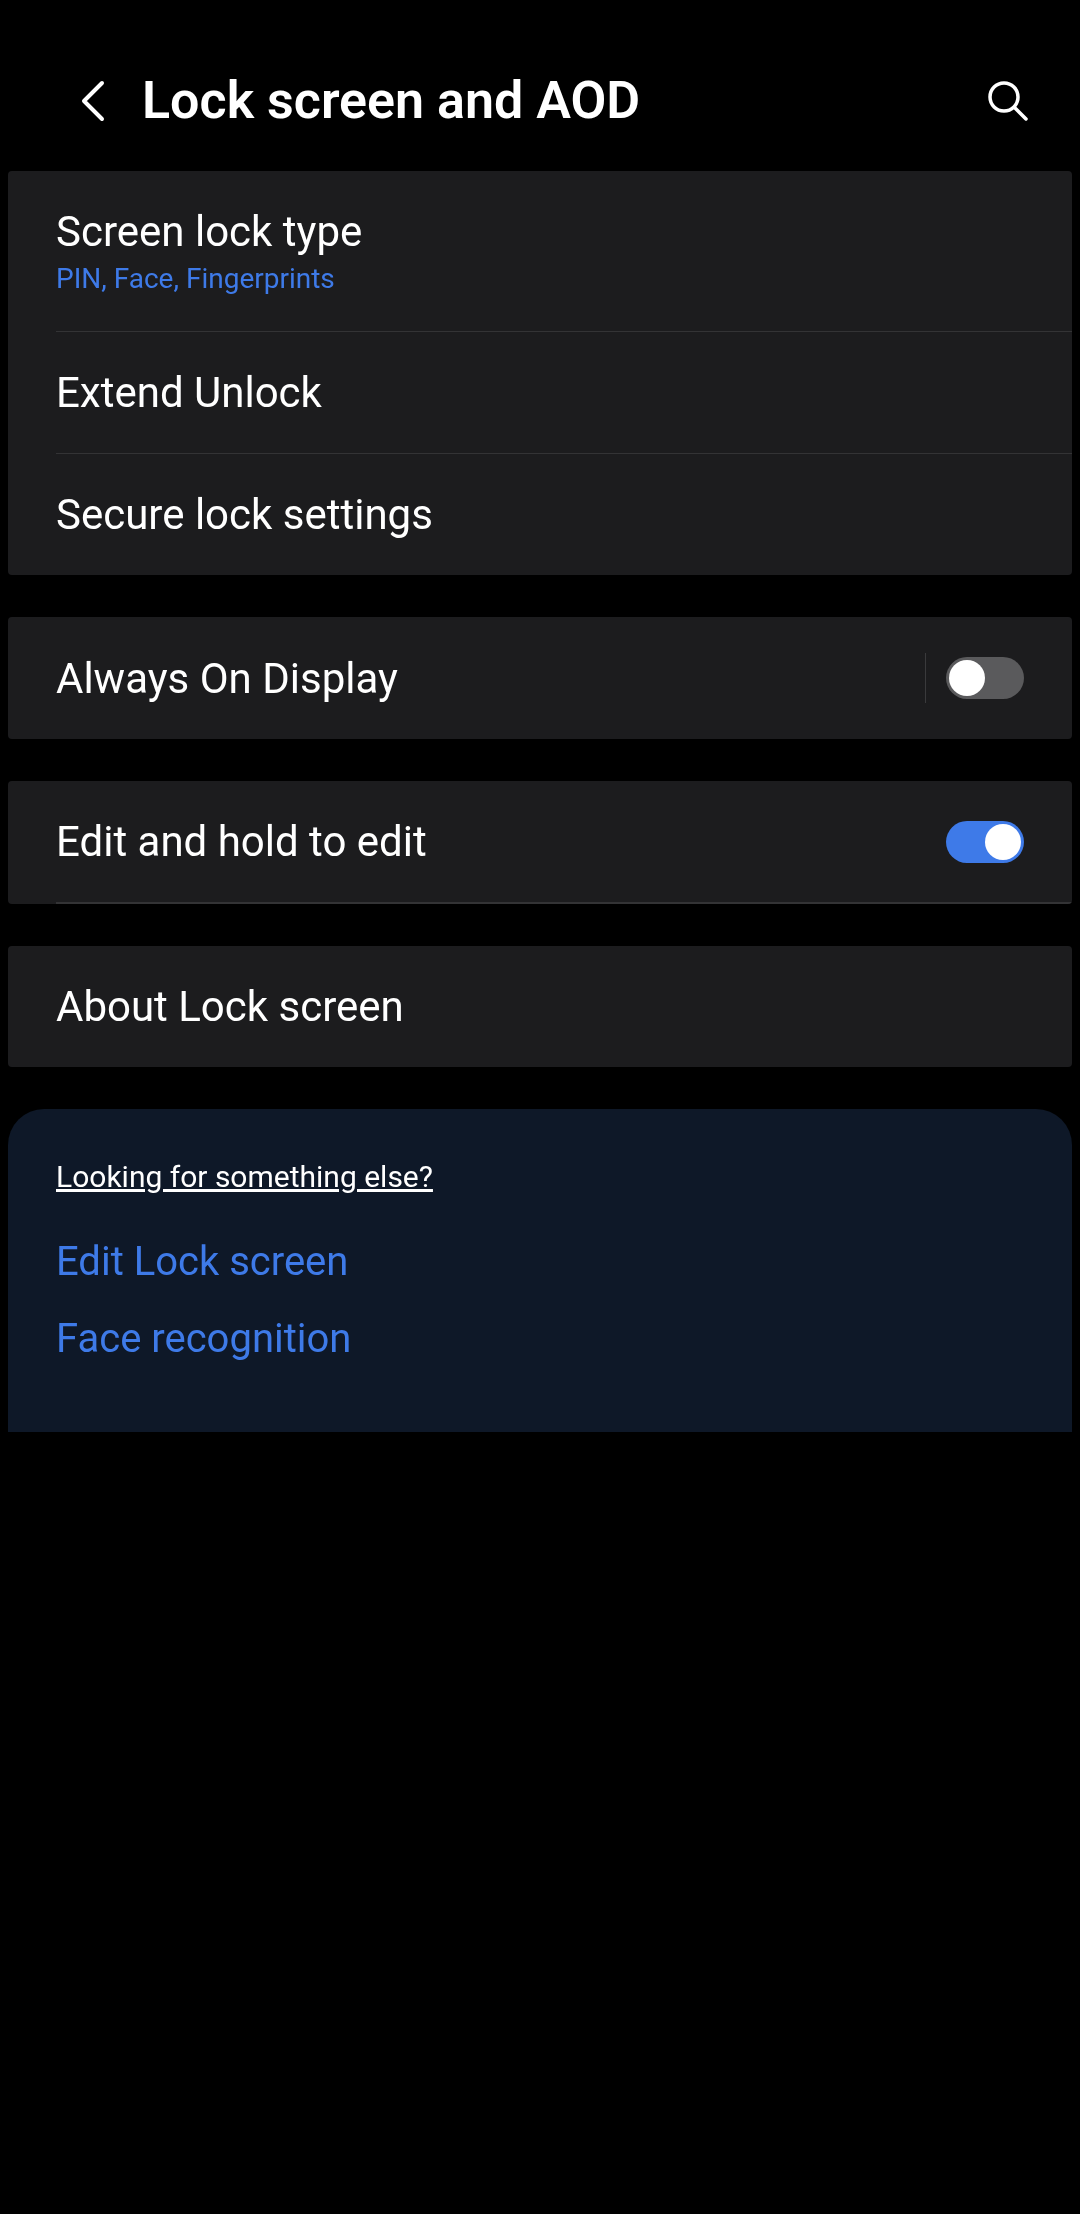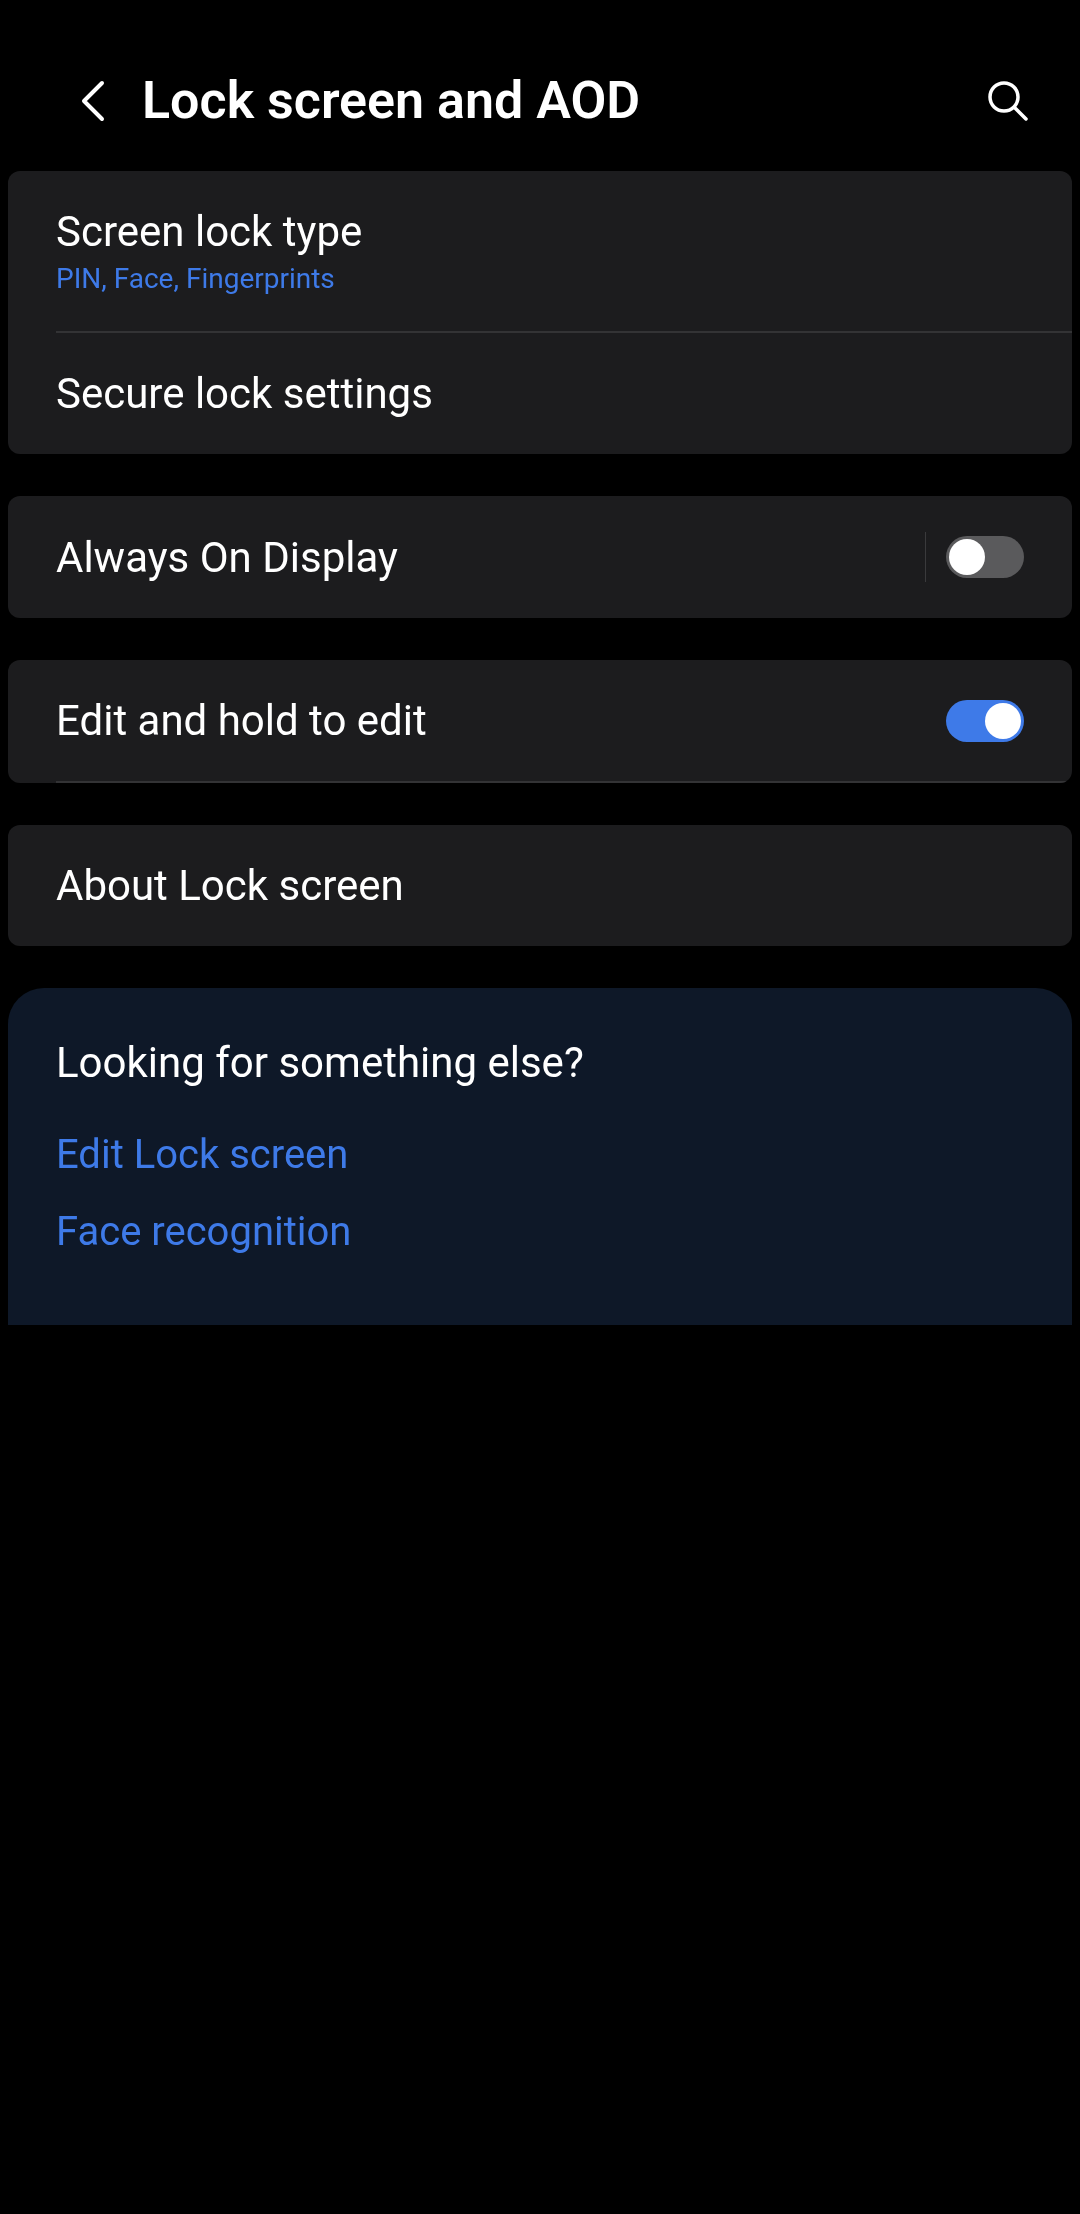--- a/index.html
+++ b/index.html
@@ -35,21 +35,21 @@
     }
     .search-icon {
       width: 48px;
       height: 48px;
       display: flex;
       align-items: center;
       justify-content: center;
     }
     .card {
       background: #1c1c1e;
-      border-radius: 12px;
+      border-radius: 4px;
       margin: 0 8px 42px 8px;
       overflow: hidden;
     }
     .card-navy {
       background: #0e1828;
       border-radius: 36px 36px 0 0;
       margin: 0 8px 0 8px;
       padding: 50px 48px 40px 48px;
     }
     .row {
@@ -109,24 +109,25 @@
       position: absolute;
       top: 3px;
     }
     .toggle-off .toggle-knob {
       left: 3px;
     }
     .toggle-on .toggle-knob {
       right: 3px;
     }
     .lfs-title {
-      font-size: 42px;
+      font-size: 30px;
       font-weight: 400;
       color: #ffffff;
       margin-bottom: 44px;
+      text-decoration: underline;
     }
     .lfs-link {
       font-size: 40px;
       font-weight: 400;
       color: #3e7ae8;
       margin-bottom: 30px;
       display: block;
     }
   </style>
 </head>
@@ -148,20 +149,23 @@
 </div>
 
 <div class="card">
   <div class="row">
     <div class="row-text">
       <div class="row-title">Screen lock type</div>
       <div class="row-subtitle">PIN, Face, Fingerprints</div>
     </div>
   </div>
   <div class="divider"></div>
+  <div class="row">
+    <div class="row-title">Extend Unlock</div>
+  </div>
   <div class="divider"></div>
   <div class="row">
     <div class="row-title">Secure lock settings</div>
   </div>
 </div>
 
 <div class="card">
   <div class="row">
     <div class="row-title">Always On Display</div>
     <div class="toggle-container">

